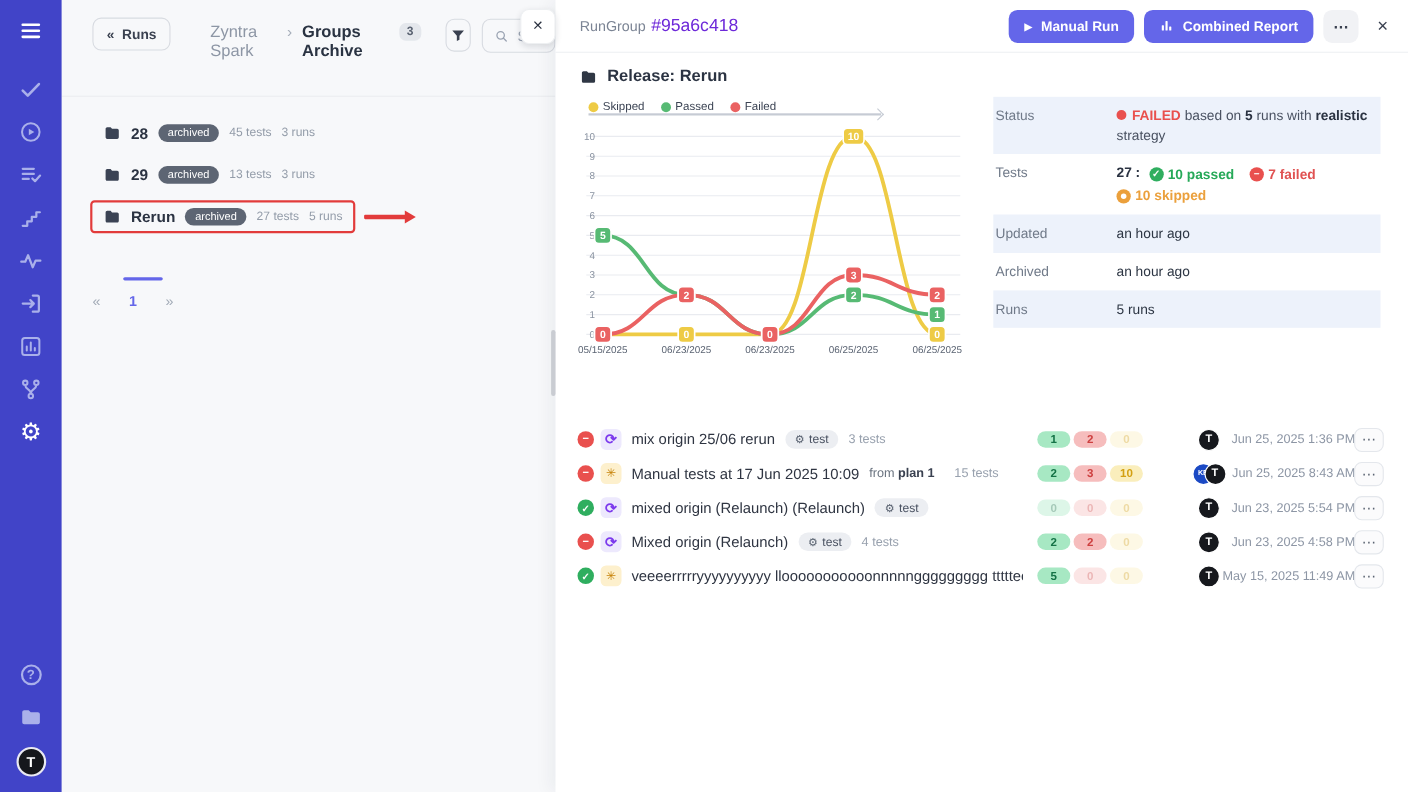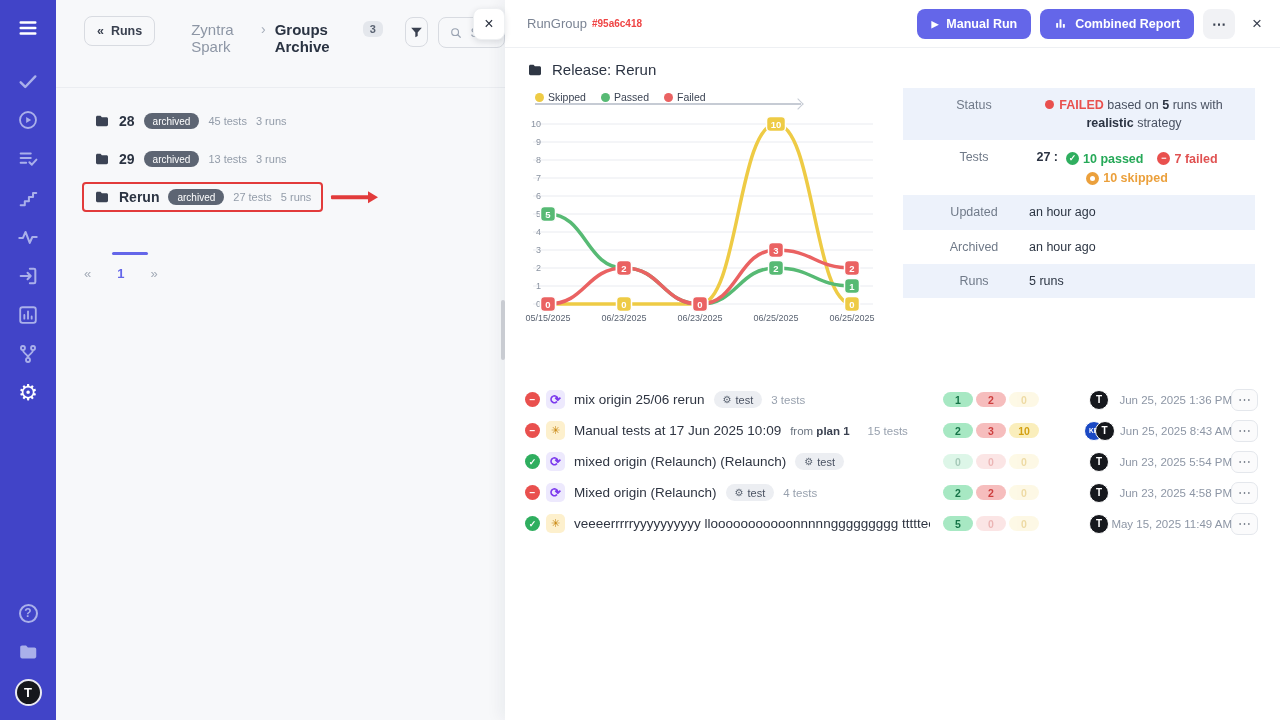--- a/index.html
+++ b/index.html
@@ -62,48 +62,48 @@
   .drawer-close-card { position:absolute; left:473px; top:8px; width:32px; height:32px; background:#fff;
                        border:1px solid #eef0f2; border-radius:8px; box-shadow:0 2px 6px rgba(20,25,40,.12);
                        display:flex; align-items:center; justify-content:center; z-index:40; cursor:pointer;
                        font-size:16px; color:#2a3140; }
 
   
   .drawer { position:absolute; left:505px; top:0; width:775px; height:720px; background:#fff;
             box-shadow:-6px 0 14px rgba(25,30,50,.05); z-index:20; }
   .drawer-header { height:48px; display:flex; align-items:center; padding:0 18px 0 22px; border-bottom:1px solid #eef0f3; }
   .dh-title { font-size:13px; color:#7b8494;text-align:right; }
-  .dh-id { font-size:10px; font-weight:700; color:#ef4444; margin-left:5px; }
+  .dh-id { font-size:16px; font-weight:400; color:#6d28d9; margin-left:5px; }
   .dh-controls { margin-left:auto; display:flex; align-items:center; gap:9px; }
   .btn-primary { display:inline-flex; align-items:center; gap:8px; background:var(--accent,#6466e9); color:#fff;
                  font-size:12.5px; font-weight:600; border:none; border-radius:8px; padding:8px 14px; cursor:pointer; }
   .btn-primary .play-glyph { font-size:9px; }
   .btn-primary svg { width:13px; height:13px; fill:#fff; }
   .btn-more { width:32px; height:30px; background:#f1f2f5; border:none; border-radius:8px; color:#3a4150;
               font-size:14px; font-weight:700; cursor:pointer; line-height:30px; }
   .panel-x { font-size:17px; color:#3a4150; margin-left:8px; cursor:pointer; }
 
   .drawer-body { position:relative; width:100%; height:672px; }
   .group-title { position:absolute; left:22px; top:13px; display:flex; align-items:center; gap:9px; }
   .group-title svg { width:16px; height:16px; fill:#2f3744; }
-  .group-title-text { font-size:15px; font-weight:400; color:#2b3342; }
+  .group-title-text { font-size:15px; font-weight:700; color:#2b3342; }
 
   
   .chart-card { position:absolute; left:16px; top:42px; width:380px; }
   .legend { position:relative; display:flex; gap:15px; align-items:center; margin-left:14px; height:14px; }
   .legend-item { display:flex; align-items:center; gap:4px; font-size:10.5px; color:#3c4454; z-index:2; }
   .legend-dot { width:9px; height:9px; border-radius:50%; }
   .legend-arrow { position:absolute; left:0; top:13px; width:266px; height:1.5px; background:#c6cbd4; }
   .legend-arrow::after { content:""; position:absolute; right:-1px; top:-3.5px; width:7px; height:7px;
                          border-top:1.5px solid #c6cbd4; border-right:1.5px solid #c6cbd4; transform:rotate(45deg); }
   .chart-svg { margin-top:4px; display:block; }
 
   
   .details { position:absolute; left:398px; top:40px; width:352px; }
-  .detail-row { display:flex; padding:8px 16px; font-size:12.5px; line-height:1.45;text-align:center; }
+  .detail-row { display:flex; padding:8px 2px; font-size:12.5px; line-height:1.45; }
   .detail-row:nth-child(odd) { background:#edf2fb; }
   .detail-label { width:110px; flex-shrink:0; color:#707a89; }
   .detail-value { color:#4a5262; max-width:232px; }
   .dot-red { display:inline-block; width:9px; height:9px; border-radius:50%; background:var(--red,#e9504e); margin-right:5px; }
   .failed-word { color:var(--red,#e9504e); font-weight:700; }
   .bold-dark { color:#2b3342; font-weight:700; }
   .tests-total { color:#2b3342; font-weight:700; margin-right:8px; }
   .stat-chunk { display:inline-flex; align-items:center; gap:4px; margin-right:14px; font-weight:600; white-space:nowrap; }
   .stat-chunk.green { color:#26a958; }
   .stat-chunk.red { color:#e05252; }

